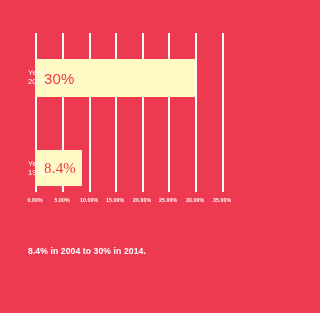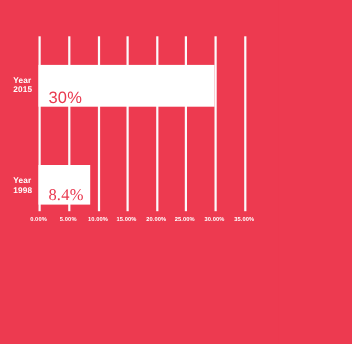--- a/index.html
+++ b/index.html
@@ -33,23 +33,23 @@
     position: absolute;
     top: 33px;
     width: 1.5px;
     height: 159px;
     background: #FBFBFC;
   }
 
   
   .bar {
     position: absolute;
-    background: #ffffff;
+    background: #fef9c3;
     display: flex;
-    align-items: flex-end;
+    align-items: center;
   }
   .bar-value {
     font-size: 15px;
     color: #E9394F;
     padding-left: 9px;
     letter-spacing: 0.2px;
     line-height: 1;
   }
   #bar-2014 {
     left: 35px;
@@ -63,24 +63,25 @@
     width: 47px;
     height: 36px;
     font-family: Liberation Serif, serif;
   }
 
   
   .year-label {
     position: absolute;
     color: #FFFFFF;
     font-size: 7.5px;
-    font-weight: bold;
+    font-weight: normal;
     line-height: 9px;
     letter-spacing: 0.2px;
     white-space: nowrap;
+    margin-left: 16px;
   }
   #year-label-2014 { left: 12px; top: 68px; }
   #year-label-2004 { left: 12px; top: 159px; }
 
   
   #xaxis {
     position: absolute;
     left: 0;
     top: 197px;
     width: 253px;
@@ -151,15 +152,16 @@
       <span class="tick-label" style="left:115px;">15.00%</span>
       <span class="tick-label" style="left:142px;">20.00%</span>
       <span class="tick-label" style="left:168px;">25.00%</span>
       <span class="tick-label" style="left:195px;">30.00%</span>
       <span class="tick-label" style="left:222px;">35.00%</span>
     </div>
 
   </div>
 
   <div id="caption">
+    <span>8.4% in 2004 to 30% in 2014.</span>
   </div>
 
 </div>
 
 </body></html>

